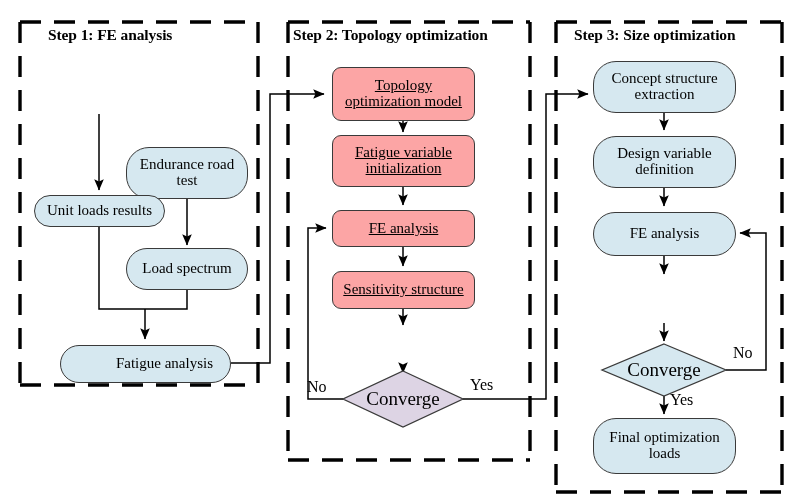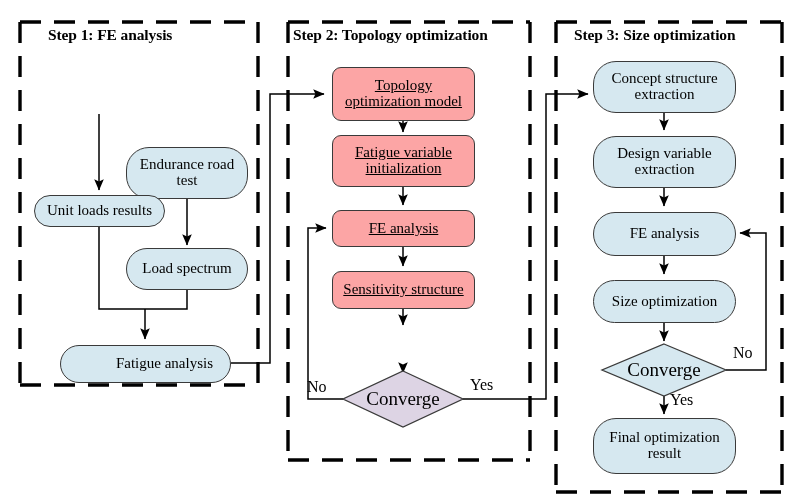--- a/index.html
+++ b/index.html
@@ -195,35 +195,32 @@
   </div>
 
   <div class="edge-label" style="left:307px; top:378px;">No</div>
   <div class="edge-label" style="left:470px; top:376px;">Yes</div>
 
   <div class="node blue" style="left:593px; top:61px; width:143px; height:52px;">
     <span class="label">Concept structure extraction</span>
   </div>
 
   <div class="node blue" style="left:593px; top:136px; width:143px; height:52px;">
-    <span class="label">Design variable extraction</span>
+    <span class="label">Design variable definition</span>
   </div>
 
   <div class="node blue" style="left:593px; top:212px; width:143px; height:44px;">
     <span class="label">FE analysis</span>
   </div>
 
-  <div class="node blue" style="left:593px; top:280px; width:143px; height:43px;">
-    <span class="label">Size optimization</span>
-  </div>
 
   <div class="diamond-wrap" style="left:602px; top:344px; width:124px; height:52px;">
     <span class="diamond-label">Converge</span>
   </div>
 
   <div class="edge-label" style="left:733px; top:344px;">No</div>
   <div class="edge-label" style="left:670px; top:391px;">Yes</div>
 
   <div class="node blue" style="left:593px; top:418px; width:143px; height:56px;">
-    <span class="label">Final optimization result</span>
+    <span class="label">Final optimization loads</span>
   </div>
 
 </div>
 
 </body></html>

